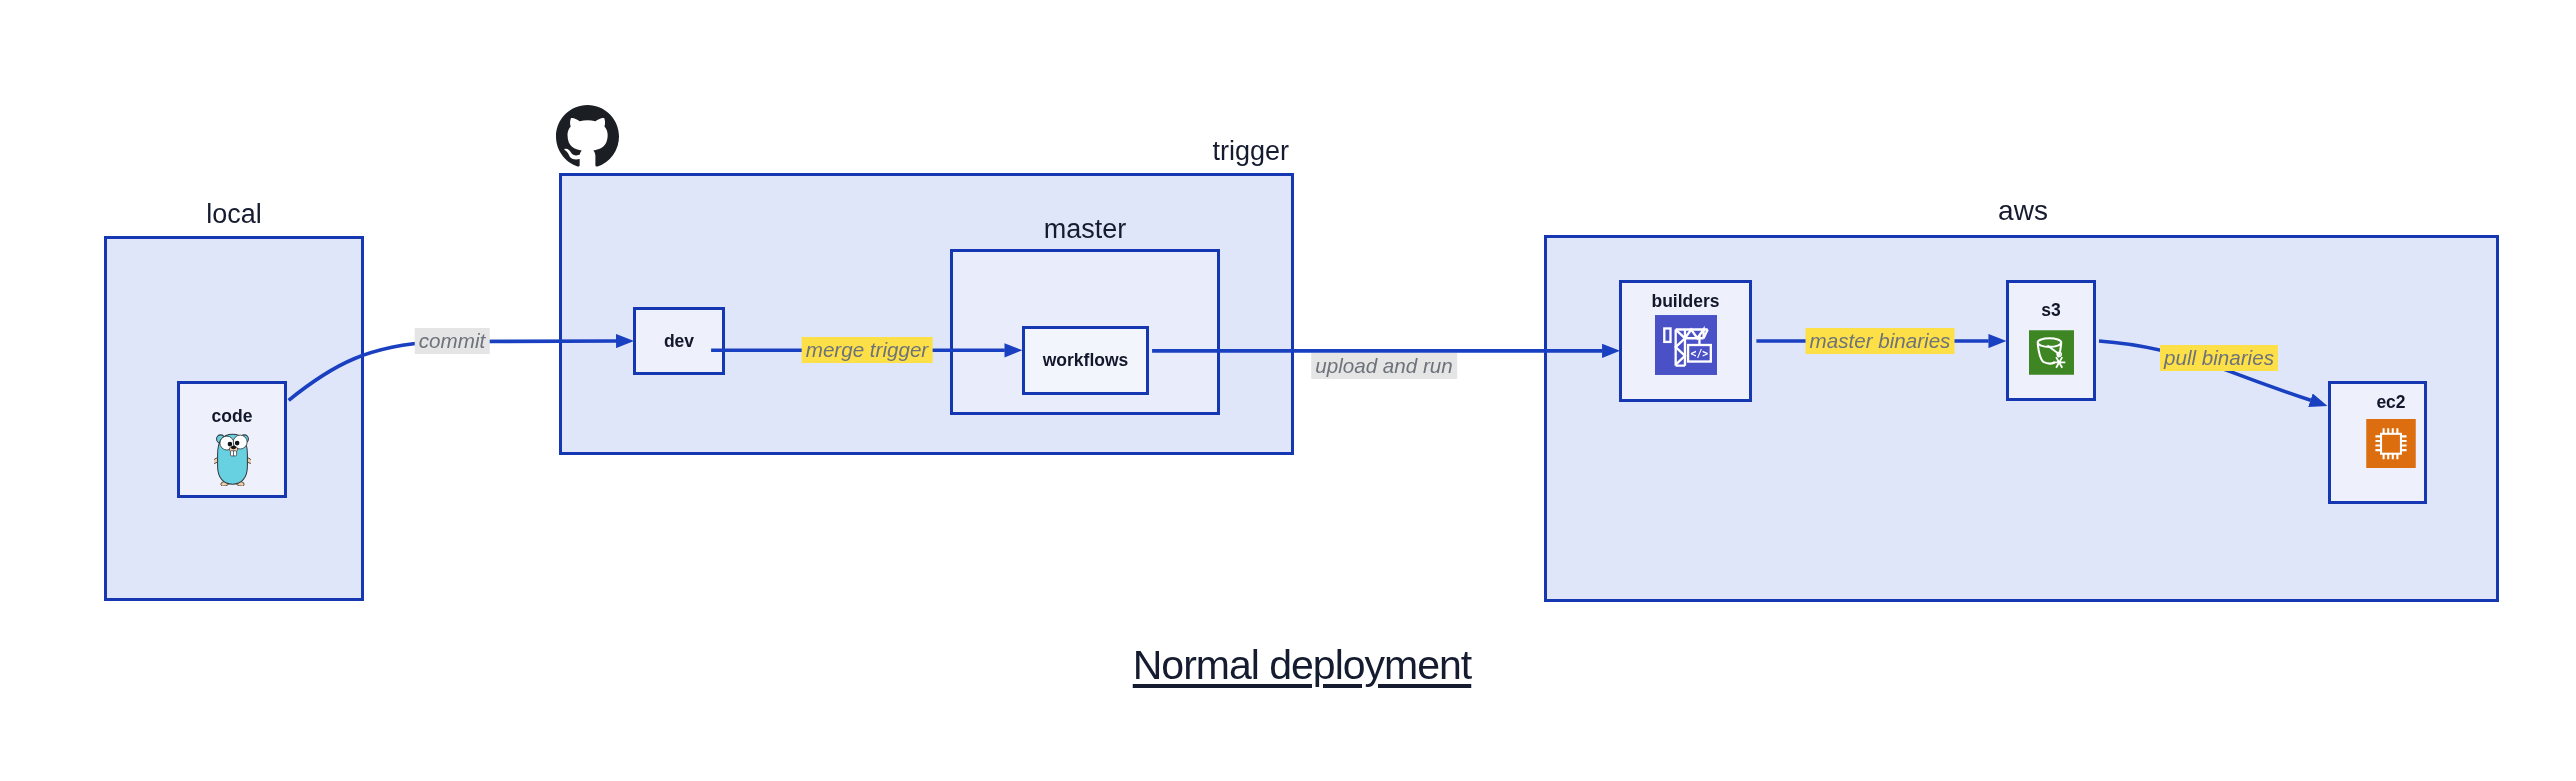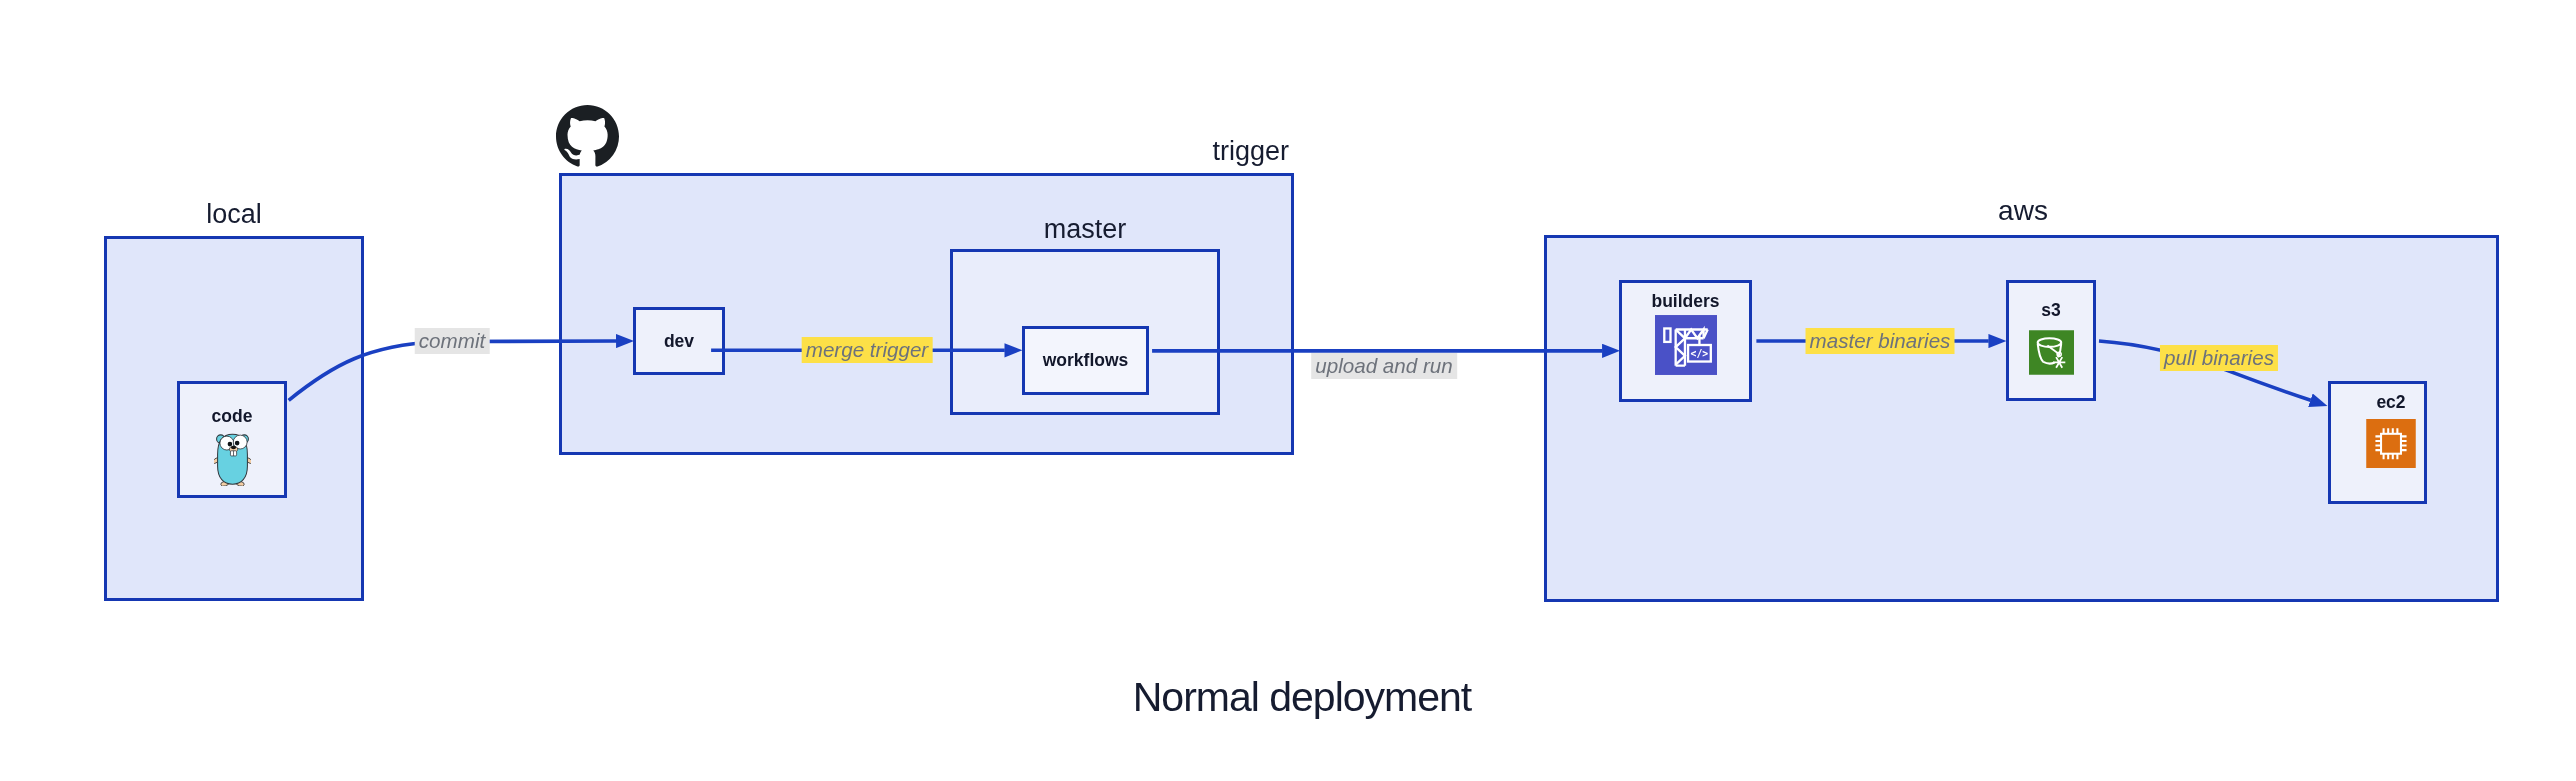--- a/index.html
+++ b/index.html
@@ -95,26 +95,27 @@
   .elbl-pull-binaries   { left: 2219px; top: 358px; }
 
   
   .github-logo {
     position: absolute;
     left: 556px; top: 105px;
     width: 63px; height: 63px;
   }
   .diagram-title {
     position: absolute;
-    left: 1302px; top: 674px;
+    left: 1302px; top: 642px;
     transform: translateX(-50%);
     color: #161c30;
     font-size: 41px;
     letter-spacing: -1px;
     white-space: nowrap;
+    text-decoration: underline;
     text-decoration-thickness: 3.6px;
     text-underline-offset: 5.2px;
   }
 </style>
 </head>
 <body>
 
 <div id="canvas">
 
   <div class="group group-local"></div>

